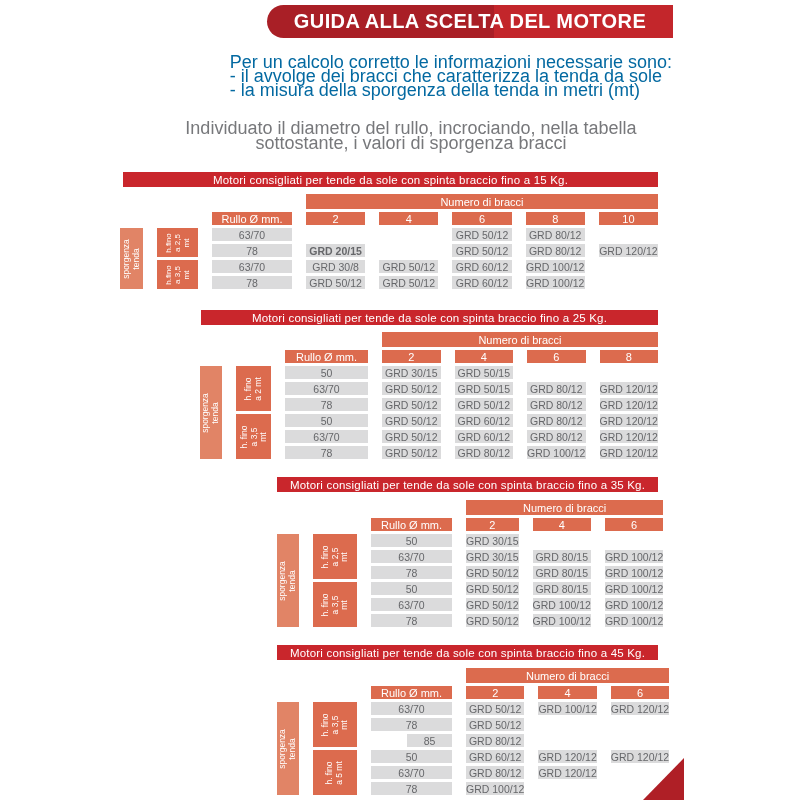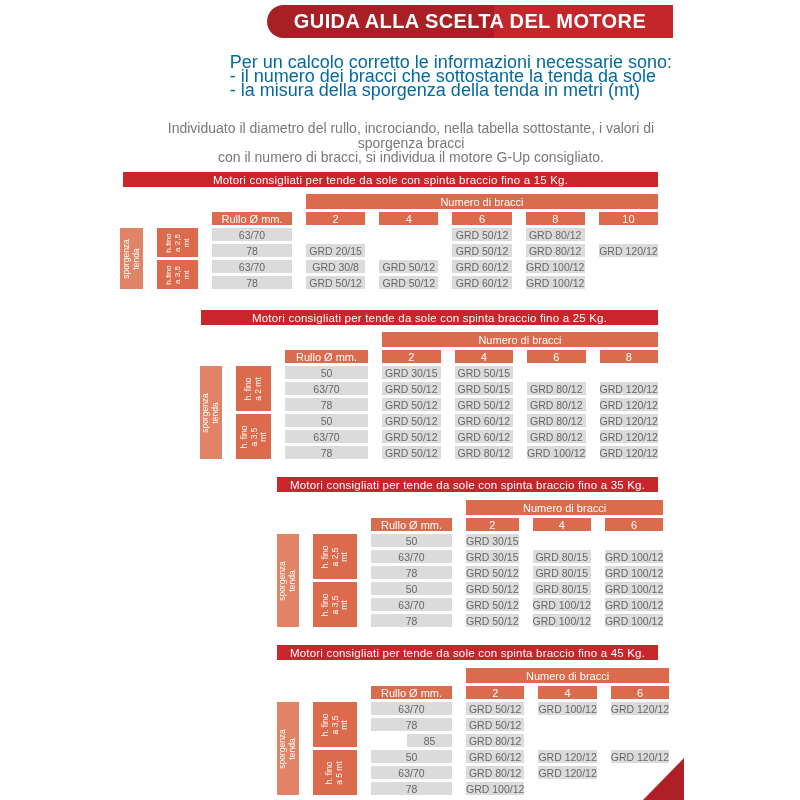--- a/index.html
+++ b/index.html
@@ -9,21 +9,21 @@
   
   .banner{position:absolute;left:267px;top:5px;width:406px;height:33px;
           background:linear-gradient(90deg,#a91f26 0%,#a91f26 56%,#c3262b 56%,#c3262b 100%);
           border-radius:17px 0 0 17px;display:flex;align-items:center;justify-content:center;
           color:#fff;font-weight:700;font-size:20px;letter-spacing:.4px;}
 
   
   .intro{position:absolute;top:55px;right:128px;color:#0369a1;
          font-size:18px;line-height:14px;}
   .paragraph{position:absolute;left:150px;top:121px;width:522px;text-align:center;
-             color:#77787b;font-size:14px;line-height:14.5px;}
+             color:#77787b;font-size:18px;line-height:14.5px;}
 
   
   .tband{position:absolute;height:15px;background:#c9262c;color:#fff;font-size:11.5px;
          display:flex;align-items:center;justify-content:center;letter-spacing:.2px;}
 
   
   .tgrid{position:absolute;display:grid;gap:3px 14px;}
   .t1{grid-template-columns:23px 41px 80px repeat(5,1fr);grid-template-rows:15px 13px repeat(4,13px);}
   .t2{grid-template-columns:22px 35px 83px repeat(4,1fr);grid-template-rows:15px 13px repeat(6,13px);}
   .t3{grid-template-columns:22px 44px 81px repeat(3,1fr);grid-template-rows:15px 13px repeat(6,13px);}
@@ -48,27 +48,26 @@
 </style>
 </head>
 <body>
 
 <div id="page">
 
   <div class="banner">GUIDA ALLA SCELTA DEL MOTORE</div>
 
   <div class="intro">
     <div>Per un calcolo corretto le informazioni necessarie sono:</div>
-    <div>- il numero dei bracci che sottostante la tenda da sole</div>
+    <div>- il avvolge dei bracci che caratterizza la tenda da sole</div>
     <div>- la misura della sporgenza della tenda in metri (mt)</div>
   </div>
 
   <div class="paragraph">
     <div>Individuato il diametro del rullo, incrociando, nella tabella sottostante, i valori di sporgenza bracci</div>
-    <div>con il numero di bracci, si individua il motore G-Up consigliato.</div>
   </div>
 
   <div class="tband" style="left:123px;top:172px;width:535px;">Motori consigliati per tende da sole con spinta braccio fino a 15 Kg.</div>
   <div class="tgrid t1" style="left:120px;top:194px;width:538px;">
     <div class="band" style="grid-area:1/4/2/9;">Numero di bracci</div>
     <div class="hcell" style="grid-area:2/3;">Rullo Ø mm.</div>
     <div class="hcell" style="grid-area:2/4;">2</div>
     <div class="hcell" style="grid-area:2/5;">4</div>
     <div class="hcell" style="grid-area:2/6;">6</div>
     <div class="hcell" style="grid-area:2/7;">8</div>
@@ -87,21 +86,21 @@
 a 3,5
 mt</span>
       </div>
     <div class="gcell" style="grid-area:3/3;">63/70</div>
     <div class="gcell cell blank" style="grid-area:3/4;"></div>
     <div class="gcell cell blank" style="grid-area:3/5;"></div>
     <div class="gcell cell" style="grid-area:3/6;">GRD 50/12</div>
     <div class="gcell cell" style="grid-area:3/7;">GRD 80/12</div>
     <div class="gcell cell blank" style="grid-area:3/8;"></div>
     <div class="gcell" style="grid-area:4/3;">78</div>
-    <div class="gcell cell" style="grid-area:4/4;">GRD 20/15</div>
+    <div class="gcell cell" style="grid-area:4/4;font-weight:bold;">GRD 20/15</div>
     <div class="gcell cell blank" style="grid-area:4/5;"></div>
     <div class="gcell cell" style="grid-area:4/6;">GRD 50/12</div>
     <div class="gcell cell" style="grid-area:4/7;">GRD 80/12</div>
     <div class="gcell cell" style="grid-area:4/8;">GRD 120/12</div>
     <div class="gcell" style="grid-area:5/3;">63/70</div>
     <div class="gcell cell" style="grid-area:5/4;">GRD 30/8</div>
     <div class="gcell cell" style="grid-area:5/5;">GRD 50/12</div>
     <div class="gcell cell" style="grid-area:5/6;">GRD 60/12</div>
     <div class="gcell cell" style="grid-area:5/7;">GRD 100/12</div>
     <div class="gcell cell blank" style="grid-area:5/8;"></div>

